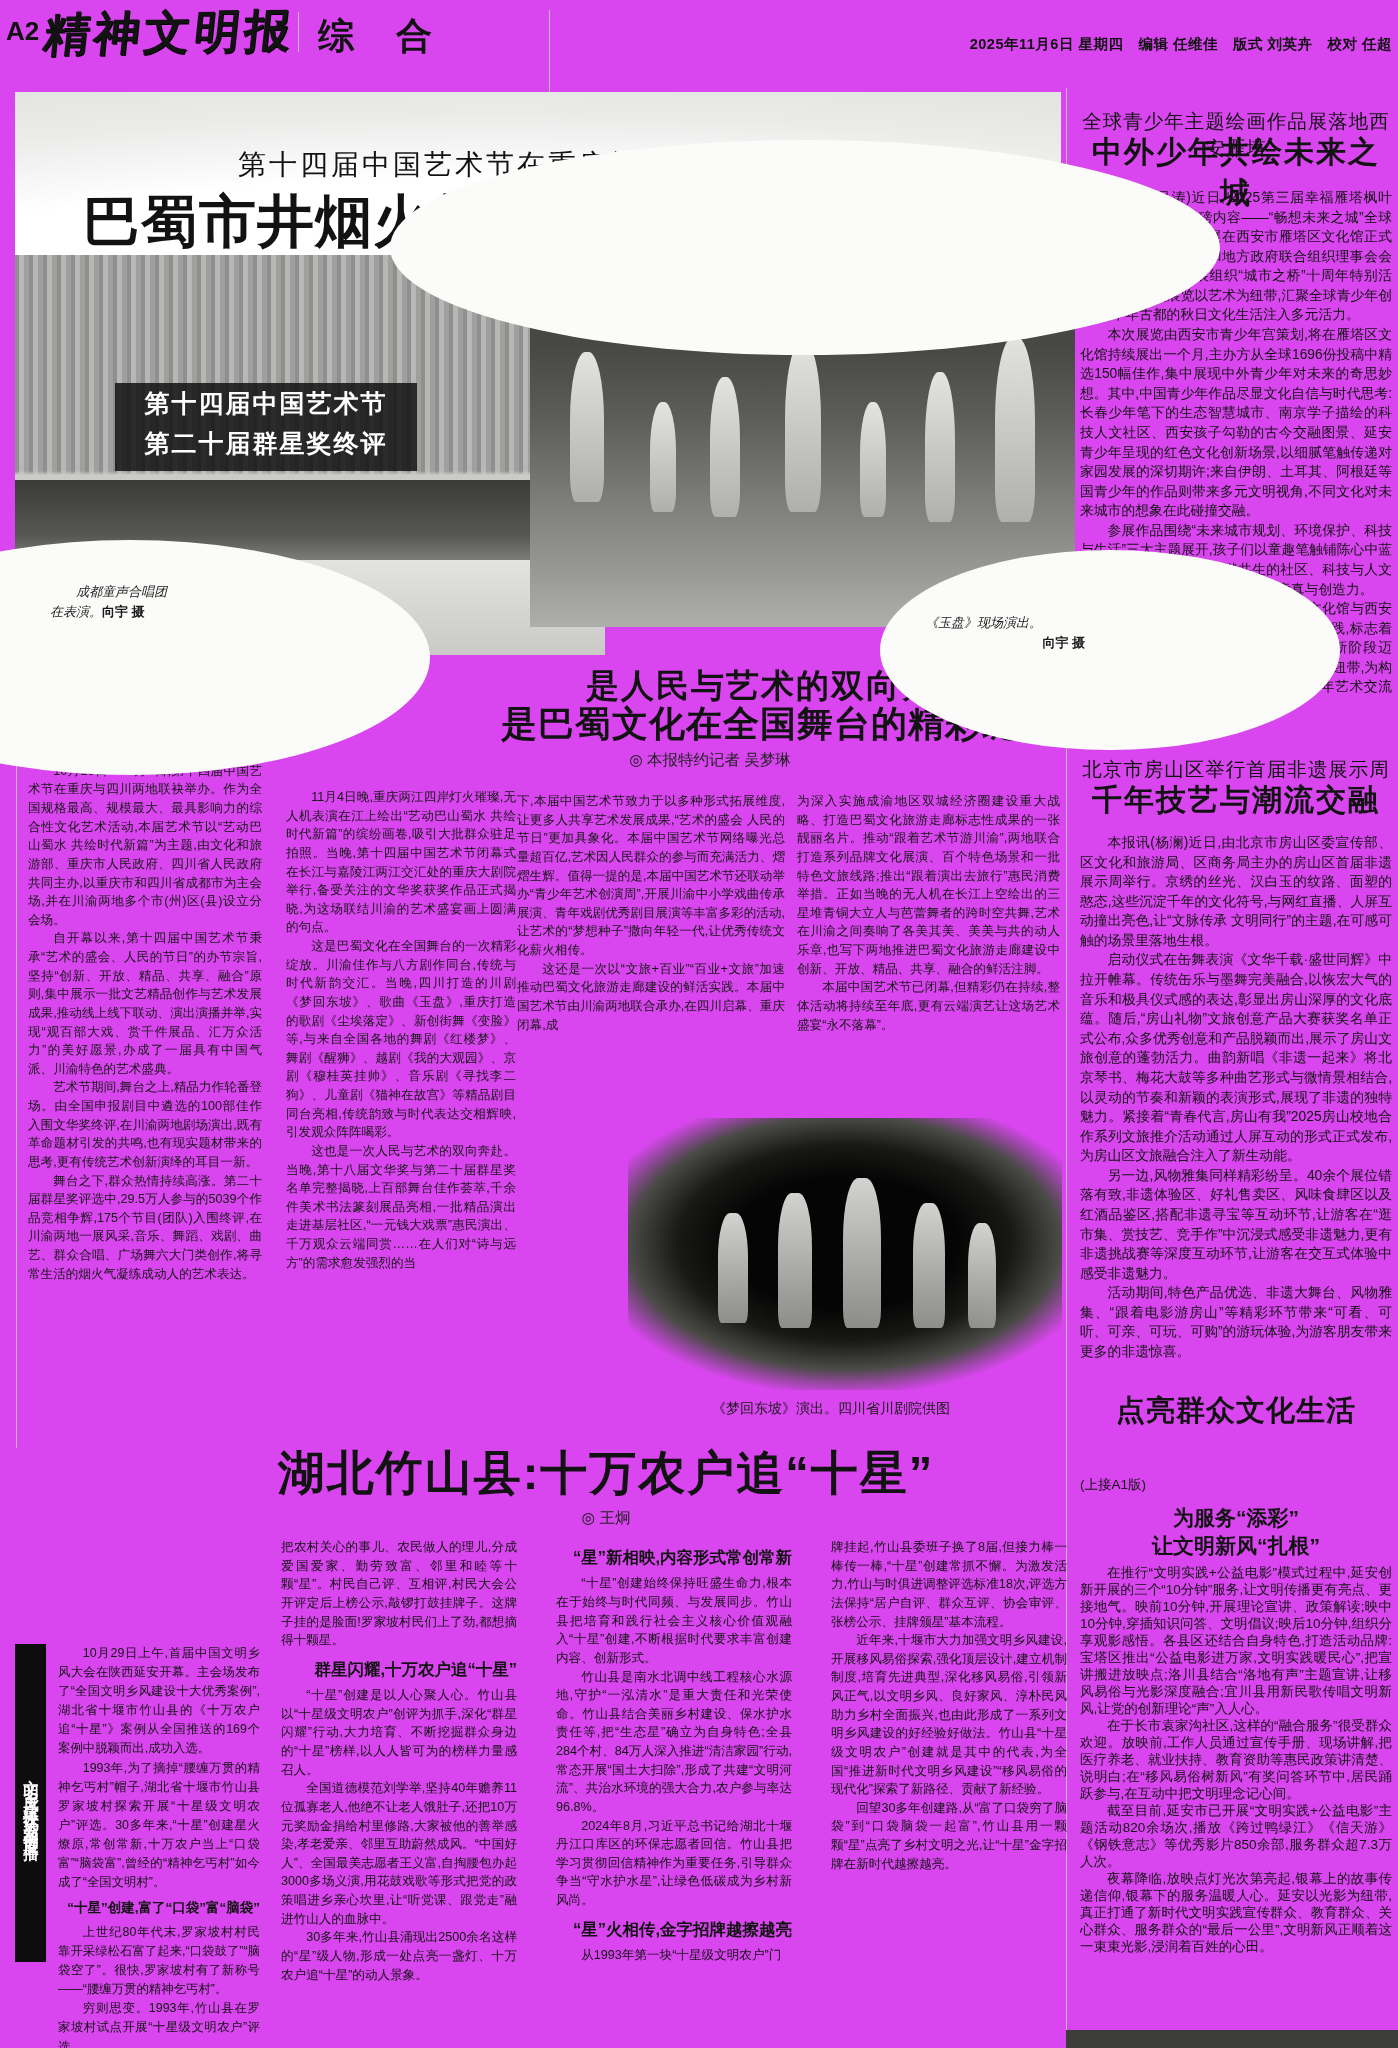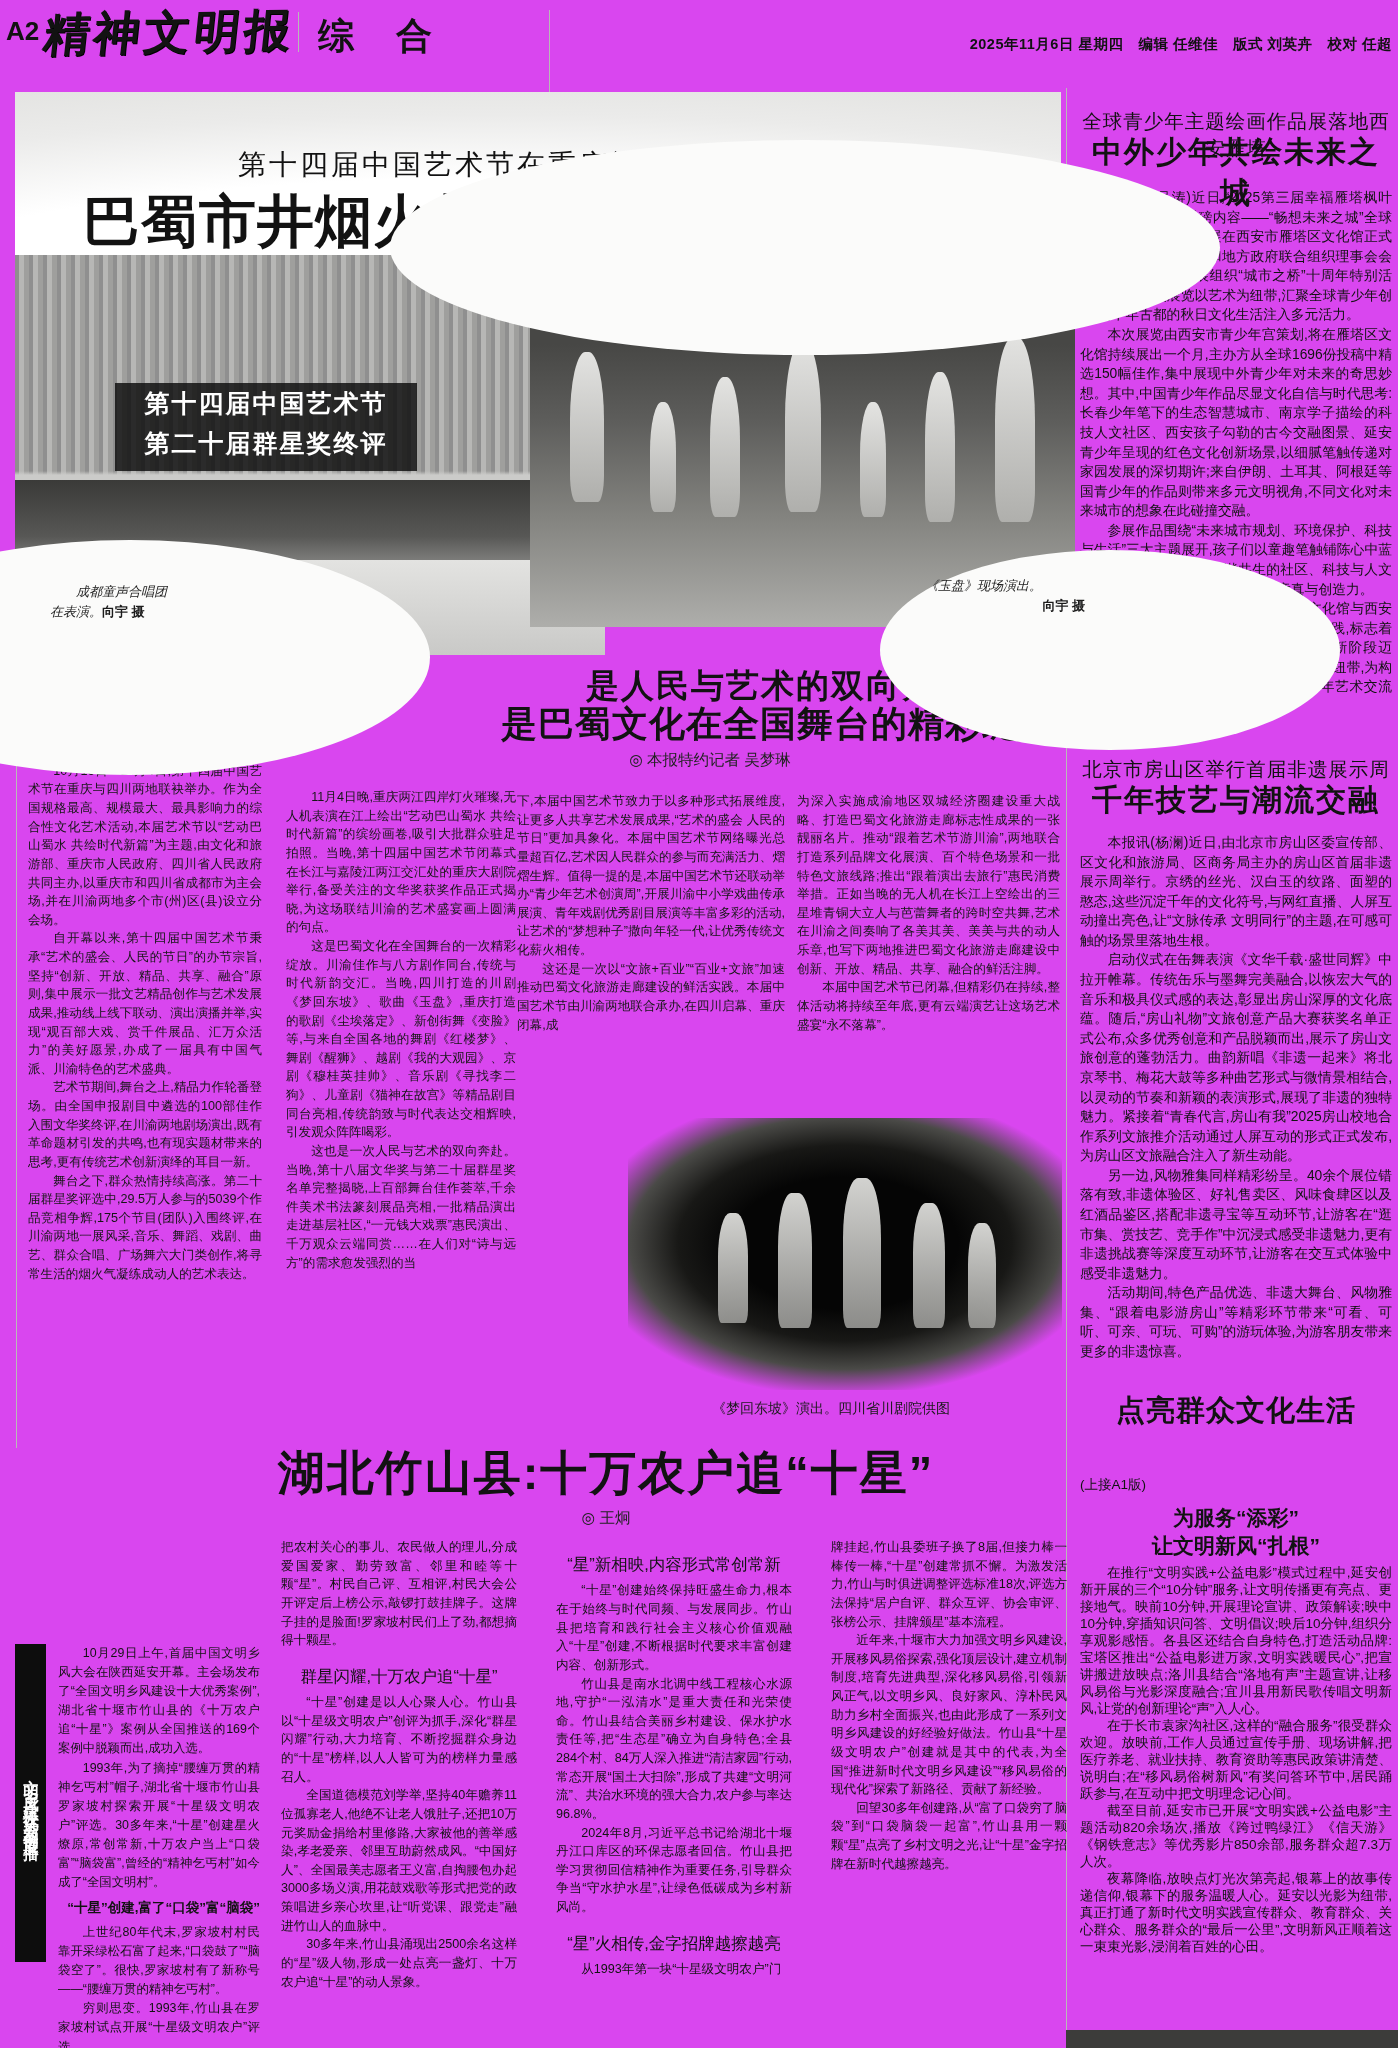--- a/index.html
+++ b/index.html
@@ -48,21 +48,21 @@
   .col{position:absolute;text-align:justify;overflow:hidden;}
   .mainbody{font-size:12.6px;line-height:1.48;color:#161616;}
   .col p{margin:0;text-indent:2em;}
   .col p.nt{text-indent:0;}
   .darkphoto{position:absolute;left:628px;top:1118px;width:434px;height:272px;z-index:1;
       background:radial-gradient(ellipse 62% 58% at 50% 46%, #050505 42%, #181816 62%, #4a4a47 80%, rgba(251,251,250,0) 97%);}
   .dfig{position:absolute;background:linear-gradient(180deg,#e9e9e6,#9a9a97);border-radius:40% 40% 12% 12%;opacity:.9;}
   .photocap{font-size:14px;color:#1a1a1a;}
   
   .head2{font-size:47px;font-weight:900;letter-spacing:2px;white-space:nowrap;}
-  .colsub{font-size:16.5px;font-weight:400;text-align:center;text-indent:0 !important;margin:14px 0 5px !important;}
+  .colsub{font-size:16.5px;font-weight:700;text-align:right;text-indent:0 !important;margin:7px 0 5px !important;}
   .botbody{font-size:12.6px;line-height:1.48;}
   .box{position:absolute;left:15px;top:1640px;width:248px;height:408px;overflow:hidden;}
   .boxbar{position:absolute;left:0;top:4px;width:31px;height:318px;background:#0d0d0d;color:#fff;
       writing-mode:vertical-rl;text-orientation:upright;font-size:15.5px;font-weight:700;letter-spacing:6px;
       display:flex;align-items:center;justify-content:center;}
   .boxtext{position:absolute;left:43px;top:4px;width:202px;font-size:12.4px;line-height:1.54;text-align:justify;}
   .boxtext p{margin:0;text-indent:2em;}
   .boxsub{text-indent:0 !important;text-align:right;font-weight:900;font-size:13.5px;margin:6px 0 4px !important;}
   
   .railkick{font-size:19.5px;letter-spacing:1px;font-weight:500;}
@@ -108,21 +108,21 @@
     <i class="fig" style="left:465px;top:55px;width:40px;height:185px"></i>
   </div>
   <div class="mask" style="left:390px;top:140px;width:830px;height:215px"></div>
   <div class="mask" style="left:-170px;top:540px;width:600px;height:235px"></div>
   <div class="mask" style="left:880px;top:550px;width:460px;height:200px"></div>
 
   <div class="capt" style="left:30px;top:582px;width:215px">
     <div class="kai" style="text-indent:2em">成都童声合唱团</div>
     <div><span class="kai">在表演。</span><b>向宇 摄</b></div>
   </div>
-  <div class="capt" style="left:905px;top:576px;width:160px">
+  <div class="capt" style="left:905px;top:613px;width:160px">
     <div class="kai">《玉盘》现场演出。</div>
     <div style="text-align:right"><b>向宇 摄</b></div>
   </div>
 
   <div class="vrule" style="left:16px;top:620px;height:828px"></div>
   <div class="vrule" style="left:1066px;top:88px;height:1944px"></div>
 
   <div class="col mainbody" style="left:28px;top:650px;width:234px;height:795px">
     <p>本报讯(徐云卿)当山城的烟火交融蜀地的雅韵,第十四届中国艺术节在巴山蜀水间已绽放多日华彩。11月4日,第十四届中国艺术节在重庆闭幕,第十八届文华奖、第二十届群星奖获奖名单正式揭晓,为这场跨越川渝的艺术之约写下浓墨重彩的一笔。</p>
     <p>10月16日—11月4日,第十四届中国艺术节在重庆与四川两地联袂举办。作为全国规格最高、规模最大、最具影响力的综合性文化艺术活动,本届艺术节以“艺动巴山蜀水 共绘时代新篇”为主题,由文化和旅游部、重庆市人民政府、四川省人民政府共同主办,以重庆市和四川省成都市为主会场,并在川渝两地多个市(州)区(县)设立分会场。</p>

